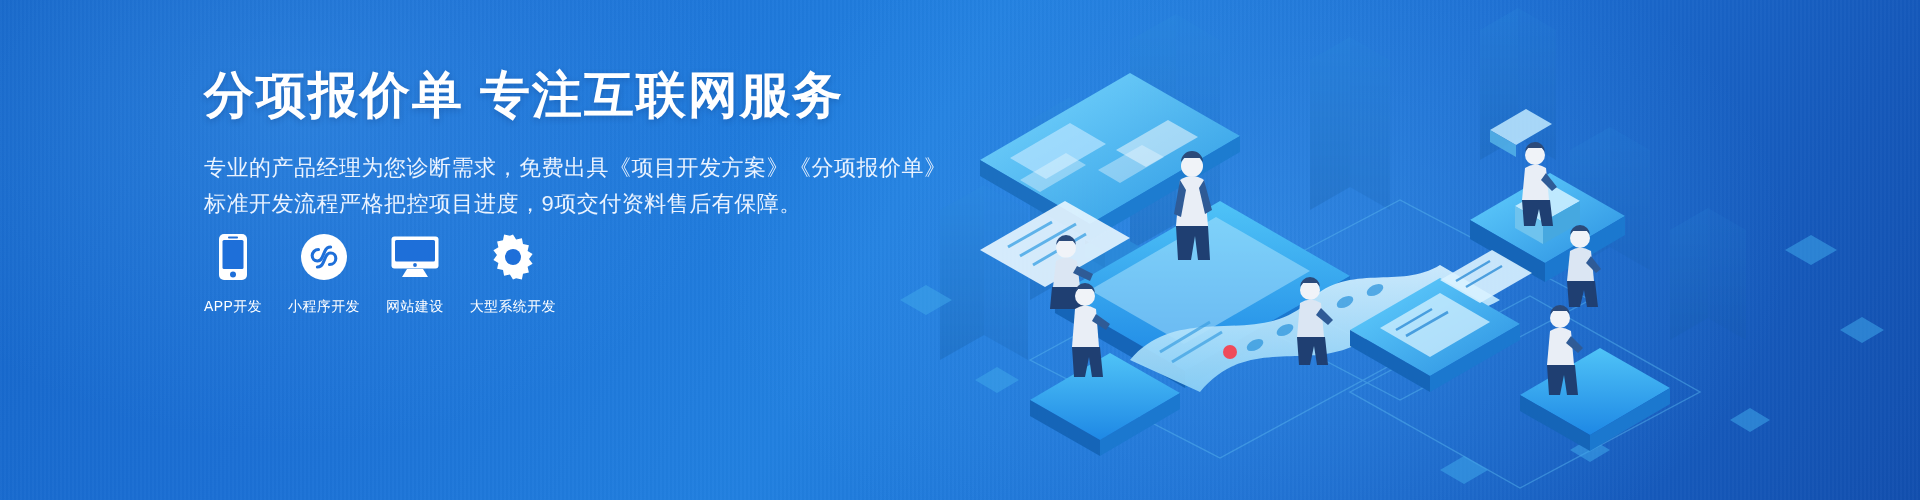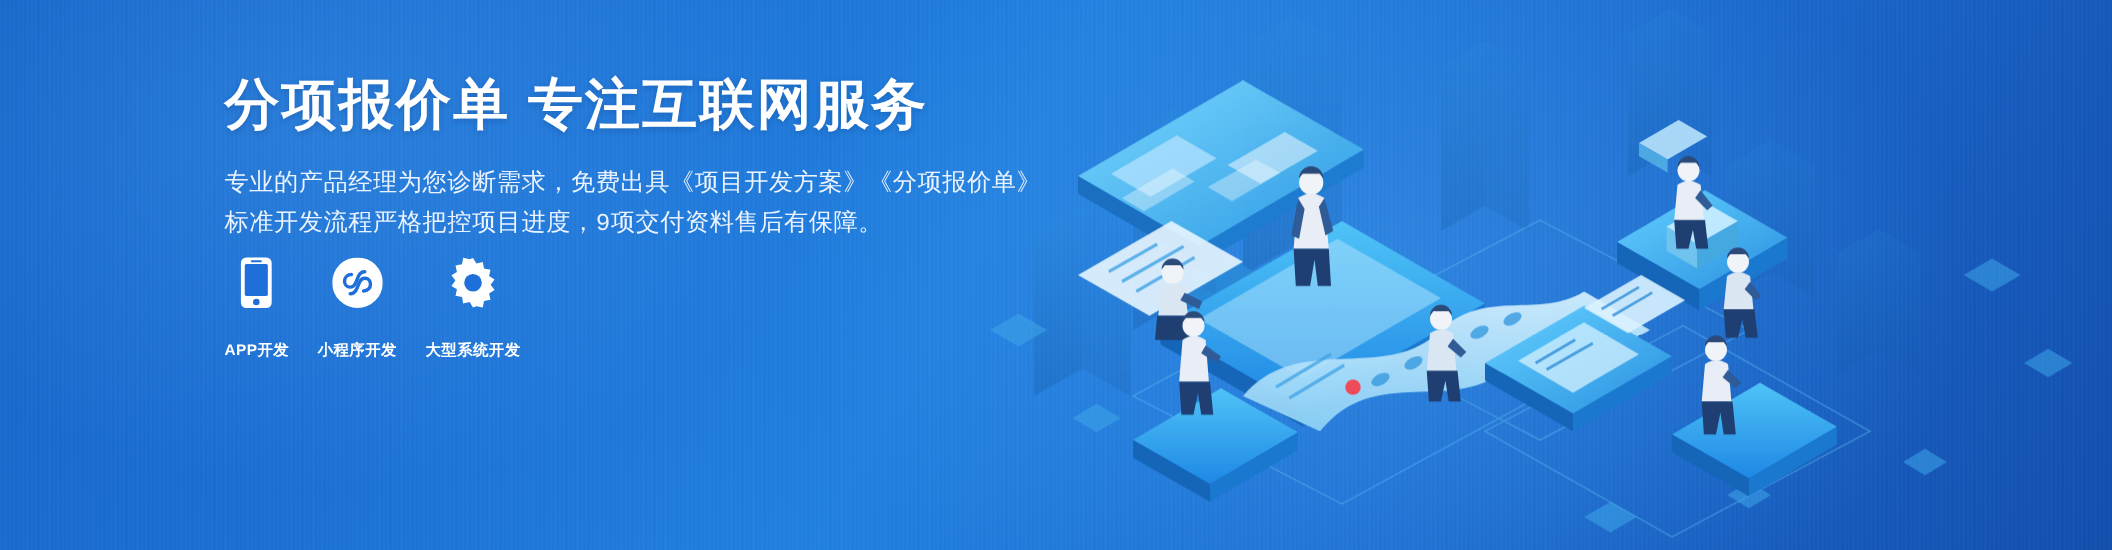--- a/index.html
+++ b/index.html
@@ -23,29 +23,29 @@
   }
   
   .copy{position:absolute;left:204px;top:66px;width:720px;z-index:6;}
   .headline{
     font-size:50px;font-weight:700;color:#ffffff;letter-spacing:2px;
     line-height:1.16;margin:0 0 26px 0;white-space:nowrap;
     text-shadow:0 2px 6px rgba(0,30,80,0.22);
   }
   .subline{
     font-size:22px;color:#eaf3ff;line-height:1.62;margin:0;
-    white-space:nowrap;letter-spacing:0.5px;font-weight:400;font-family:Liberation Mono, monospace;
+    white-space:nowrap;letter-spacing:0.5px;font-weight:400;
   }
   .subline + .subline{margin-top:0;}
   
   .services{position:absolute;left:204px;top:232px;display:flex;align-items:flex-start;z-index:6;}
   .svc{display:flex;flex-direction:column;align-items:center;margin-right:26px;}
   .svc:last-child{margin-right:0;}
   .svc-ico{height:50px;display:flex;align-items:center;justify-content:center;margin-bottom:16px;}
-  .svc-lbl{font-size:14px;color:#ffffff;white-space:nowrap;letter-spacing:0.4px;font-weight:700;margin-top:12px;}
+  .svc-lbl{font-size:14px;color:#ffffff;white-space:nowrap;letter-spacing:0.4px;font-weight:400;}
   
   .art{position:absolute;left:880px;top:0;width:1040px;height:500px;z-index:3;}
   .art svg{display:block;}
 </style>
 </head>
 <body>
 
 <div class="banner">
 
   <div class="copy">
@@ -73,20 +73,31 @@
         <svg width="46" height="46" viewBox="0 0 46 46">
           <circle cx="23" cy="23" r="23" fill="#ffffff"></circle>
           <path d="M17.5 15.5c-3.6 0-6.3 2.7-6.3 6.1 0 3.1 2.2 5.4 5.1 5.4 2.4 0 4-1.5 4.9-3.6l2.6-6.1c1-2.4 2.9-4.3 5.8-4.3" fill="none" stroke="#1e6fd9" stroke-width="3.1" stroke-linecap="round"></path>
           <path d="M28.5 30.5c3.6 0 6.3-2.7 6.3-6.1 0-3.1-2.2-5.4-5.1-5.4-2.4 0-4 1.5-4.9 3.6l-2.6 6.1c-1 2.4-2.9 4.3-5.8 4.3" fill="none" stroke="#1e6fd9" stroke-width="3.1" stroke-linecap="round"></path>
         </svg>
       </span>
       <span class="svc-lbl">小程序开发</span>
     </div>
 
 
+    <div class="svc">
+      <span class="svc-ico">
+        <svg width="50" height="44" viewBox="0 0 50 44">
+          <rect x="1.5" y="1.5" width="47" height="32" rx="3" fill="#ffffff"></rect>
+          <rect x="5" y="5" width="40" height="21.5" rx="1.5" fill="#1e6fd9"></rect>
+          <circle cx="25" cy="30" r="1.9" fill="#1e6fd9"></circle>
+          <path d="M17 34h16l5 8H12z" fill="#ffffff"></path>
+        </svg>
+      </span>
+      <span class="svc-lbl">网站建设</span>
+    </div>
 
     <div class="svc">
       <span class="svc-ico">
         <svg width="48" height="48" viewBox="0 0 48 48">
           <path d="M24 1.5l3.1 5.0 5.8-1.3 1.1 5.9 5.9 1.1-1.3 5.8 5.0 3.1-3.6 4.8 3.6 4.8-5.0 3.1 1.3 5.8-5.9 1.1-1.1 5.9-5.8-1.3L24 46.5l-3.1-5.0-5.8 1.3-1.1-5.9-5.9-1.1 1.3-5.8-5.0-3.1 3.6-4.8-3.6-4.8 5.0-3.1-1.3-5.8 5.9-1.1 1.1-5.9 5.8 1.3z" fill="#ffffff"></path>
           <circle cx="24" cy="24" r="8" fill="#1e6fd9"></circle>
         </svg>
       </span>
       <span class="svc-lbl">大型系统开发</span>
     </div>

